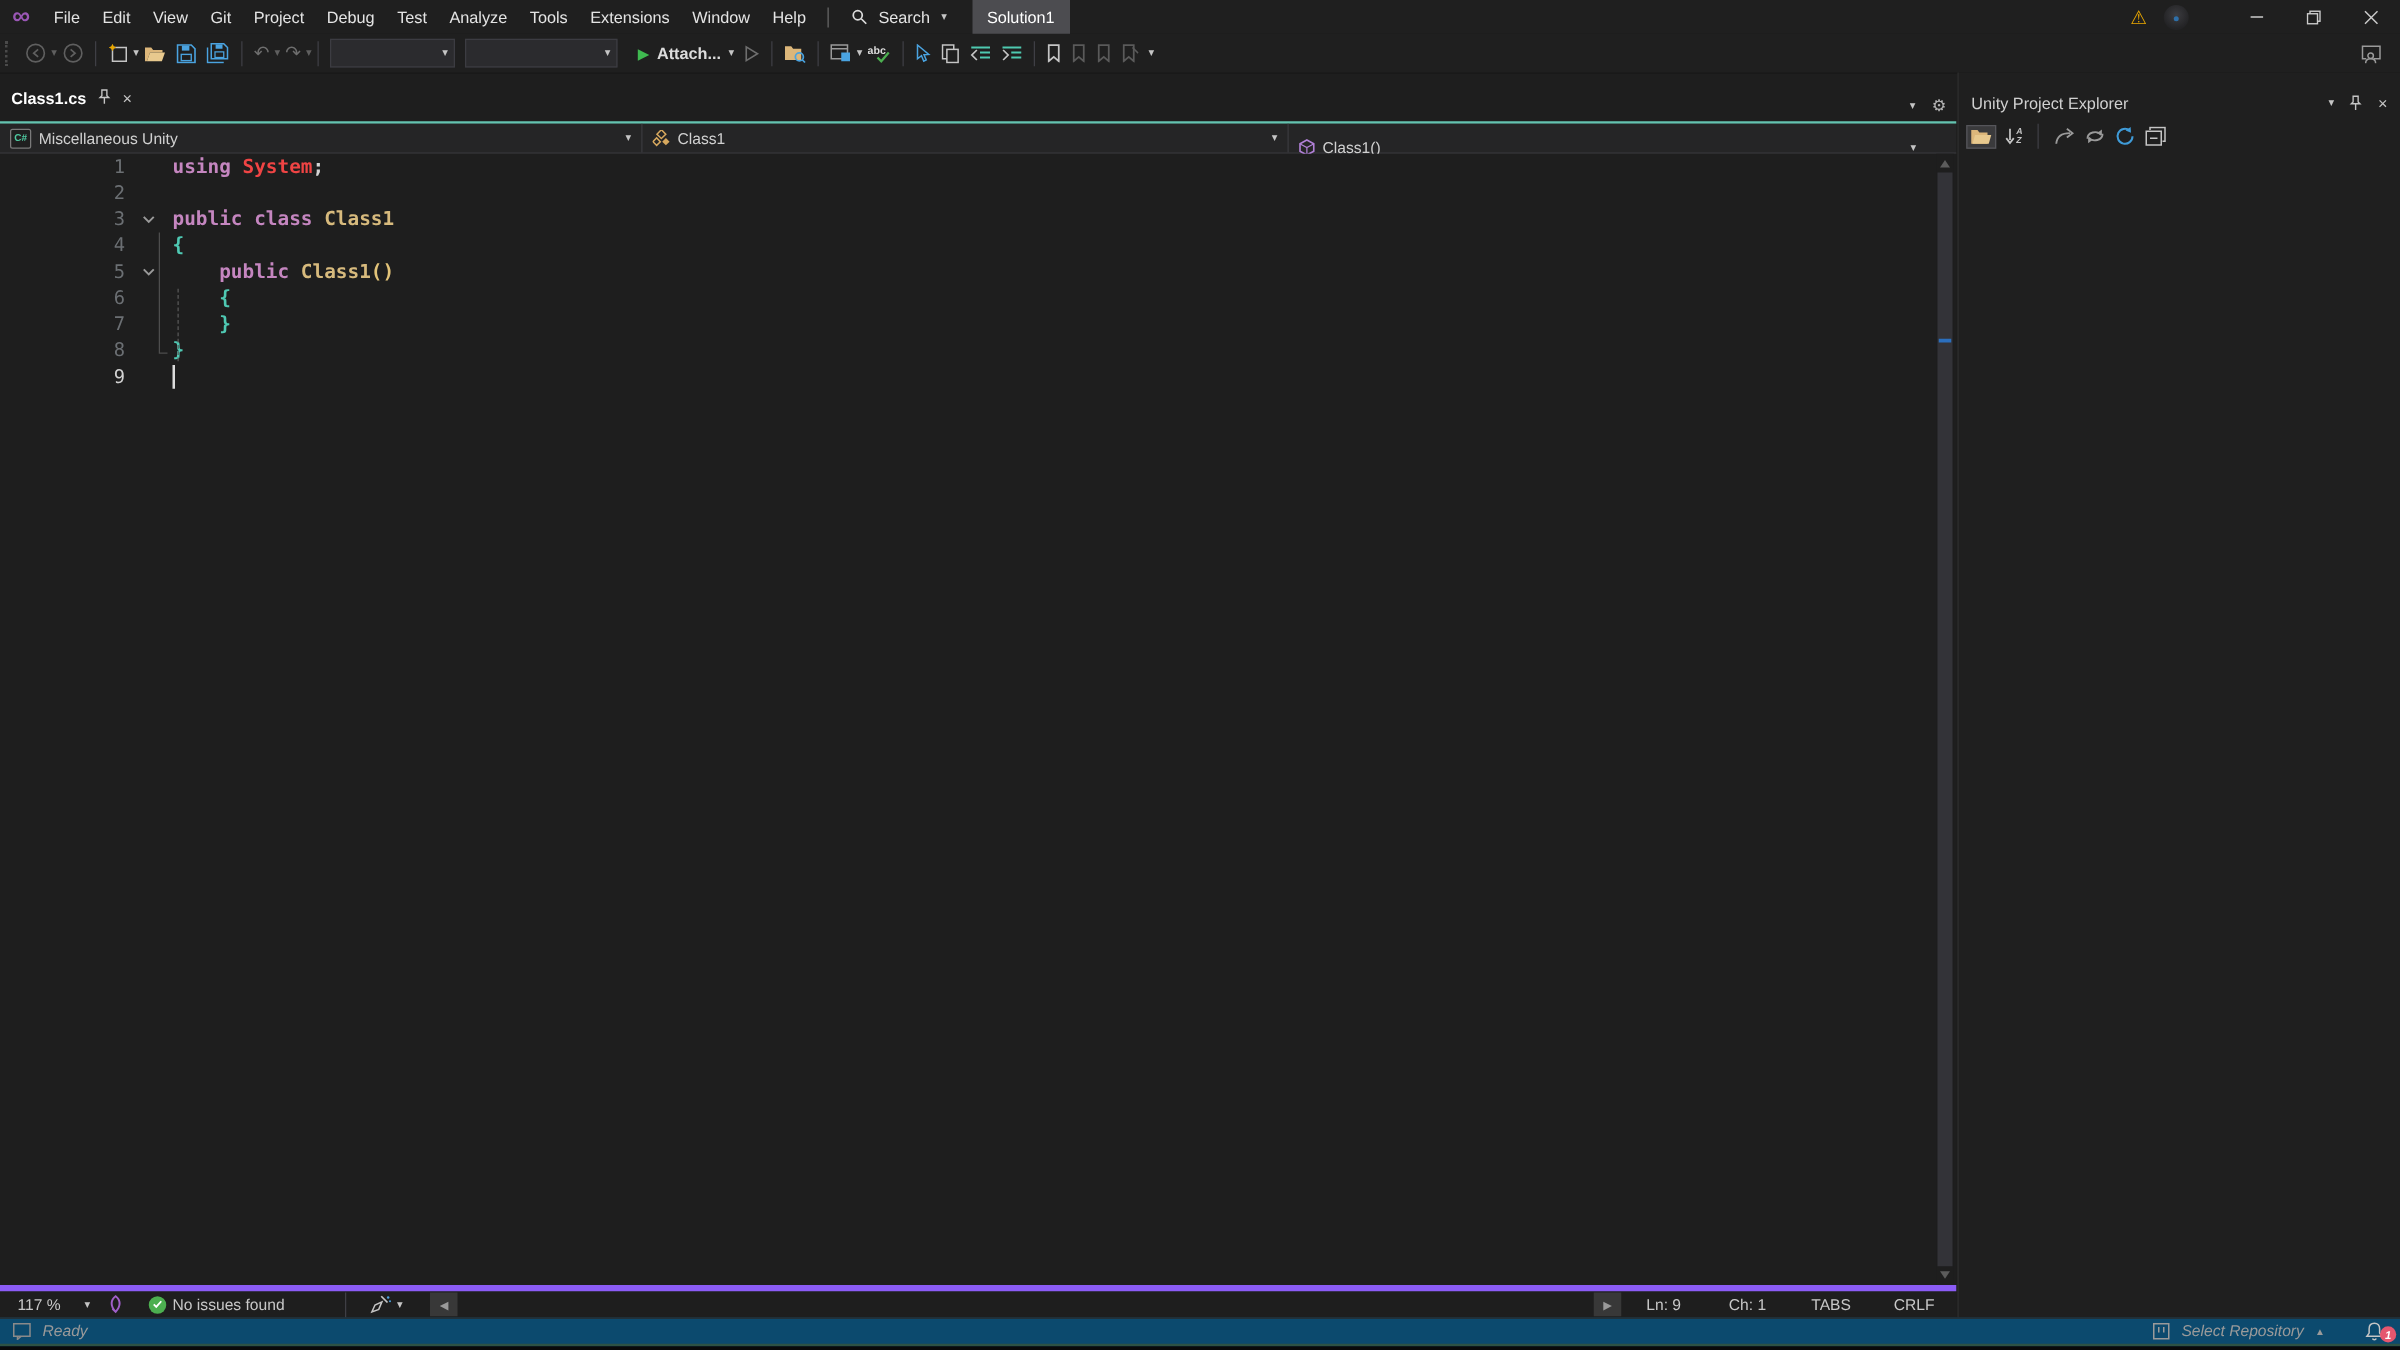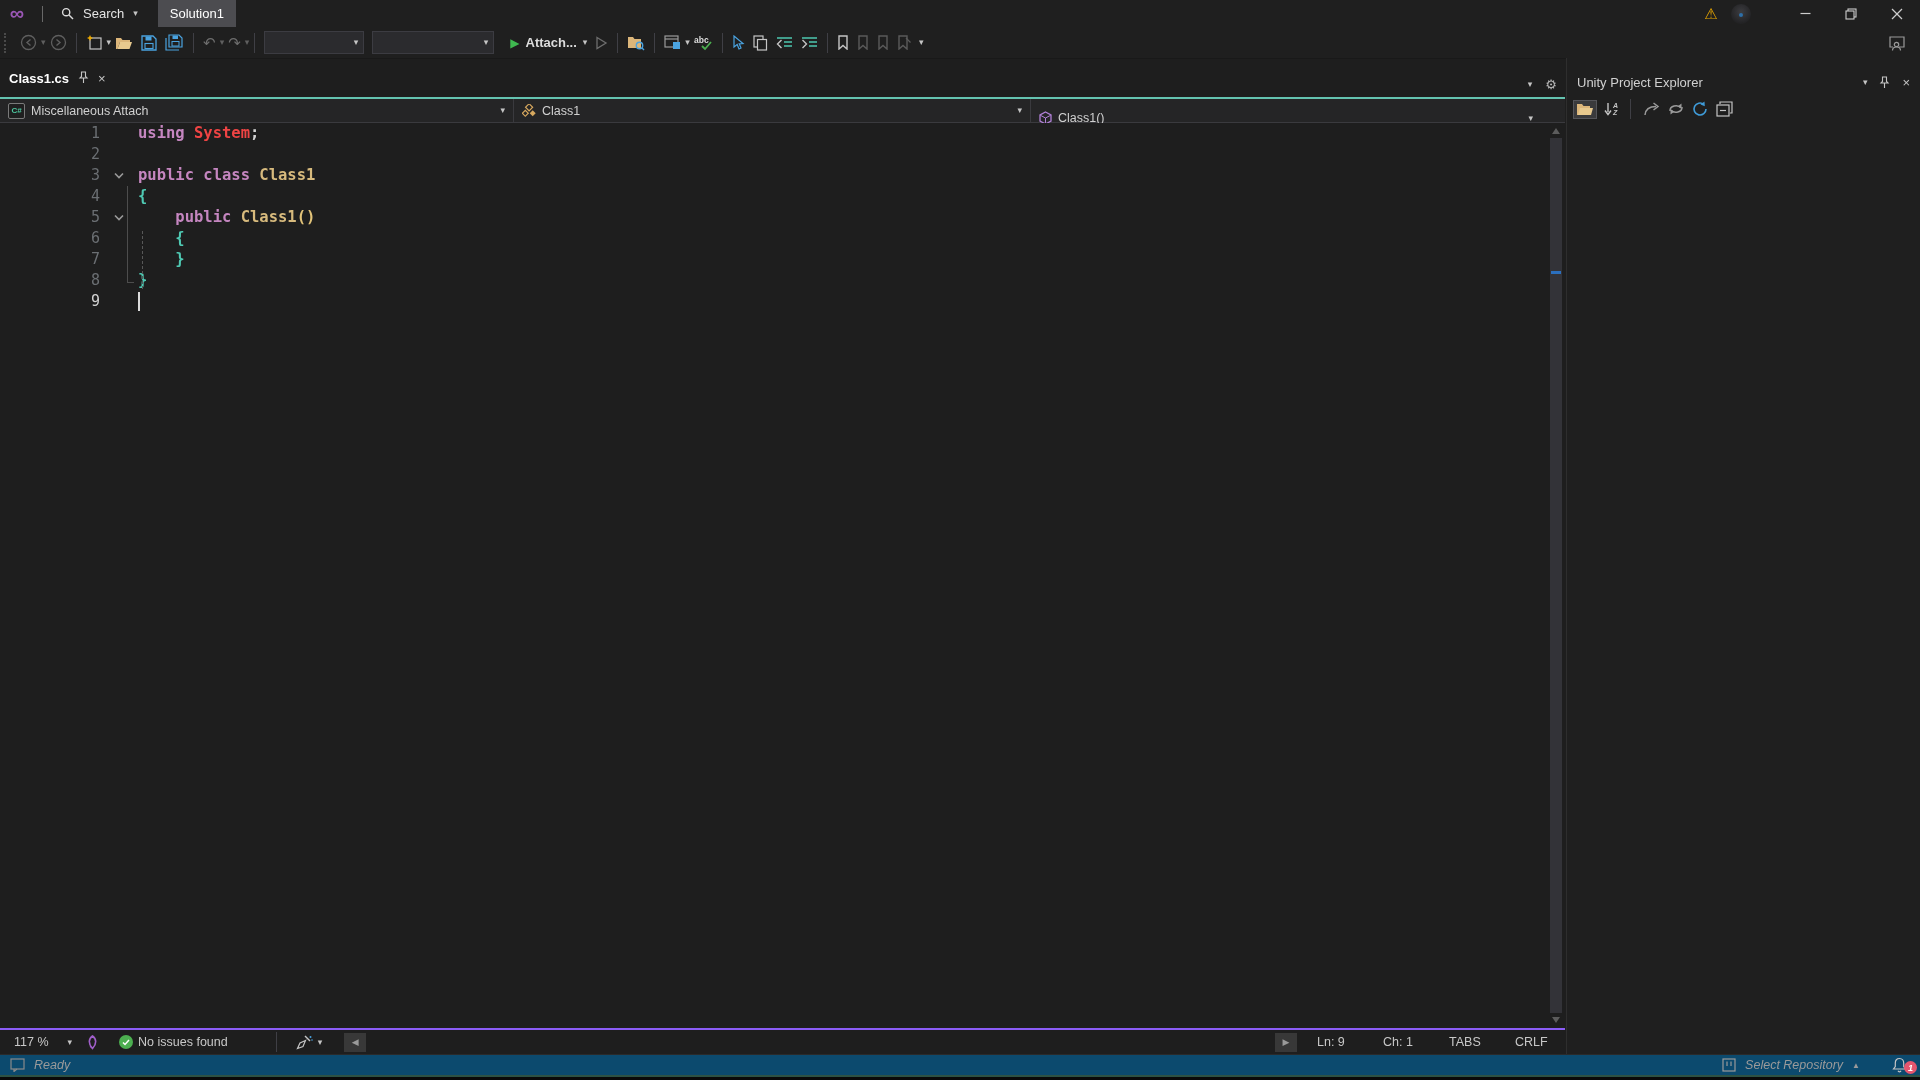--- a/index.html
+++ b/index.html
@@ -71,21 +71,21 @@
 
   
   .v-scroll{position:absolute;top:0;right:2px;width:14px;height:100%;background:#1e1e1e;}
   .v-thumb{position:absolute;left:1px;right:1px;top:15px;bottom:15px;background:#333338;}
   .sb-arrow{position:absolute;left:3px;width:0;height:0;border-left:4px solid transparent;border-right:4px solid transparent;}
   .sb-up{top:5px;border-bottom:6px solid #5c5c5c;}
   .sb-down{bottom:5px;border-top:6px solid #5c5c5c;}
   .sb-marker{position:absolute;left:2px;right:2px;top:148px;height:3px;background:#2b6fbe;}
 
   
-  .ed-status{position:absolute;top:1028px;left:0;width:1565px;height:26px;background:#1e1e1e;border-top:2px solid #8b5cf6;
+  .ed-status{position:absolute;top:1028px;left:0;width:1565px;height:26px;background:#1e1e1e;border-top:5px solid #8b5cf6;
              display:flex;align-items:center;font-size:12.5px;color:#c8c8c8;box-sizing:border-box;}
   .es-item{display:flex;align-items:center;gap:5px;margin-left:14px;}
   .check-circle{width:14px;height:14px;border-radius:50%;background:#4caf50;display:flex;align-items:center;justify-content:center;}
   .nav-box{width:22px;height:19px;background:#383838;display:flex;align-items:center;justify-content:center;color:#9a9a9a;font-size:9px;}
   .es-right{margin-left:auto;display:flex;align-items:center;gap:0;margin-right:10px;}
   .es-right .es-field{width:66px;text-align:left;}
 
   
   .app-status{position:absolute;top:1054px;left:0;width:100%;height:26px;background:#0c4a6e;border-top:1px solid #2a2a2a;box-sizing:border-box;font-style:italic;}
   .as-row{height:18px;display:flex;align-items:center;font-size:12.5px;color:#9a9a9a;padding:1px 10px 0 10px;}
@@ -105,20 +105,34 @@
   .sort-icon{display:flex;align-items:center;gap:1px;}
   .az{display:flex;flex-direction:column;font-size:7px;line-height:7px;color:#c5c5c5;font-weight:bold;}
 </style>
 </head>
 <body>
 
 <div id="app">
 
   <div class="menubar">
     <span class="vs-logo">∞</span>
+    <span style="display:flex;height:27px;">
+        <span class="menu-item">File</span>
+        <span class="menu-item">Edit</span>
+        <span class="menu-item">View</span>
+        <span class="menu-item">Git</span>
+        <span class="menu-item">Project</span>
+        <span class="menu-item">Debug</span>
+        <span class="menu-item">Test</span>
+        <span class="menu-item">Analyze</span>
+        <span class="menu-item">Tools</span>
+        <span class="menu-item">Extensions</span>
+        <span class="menu-item">Window</span>
+        <span class="menu-item">Help</span>
+      </span>
     <span class="menu-divider"></span>
     <span class="search-box">
       <svg width="13" height="13" viewBox="0 0 13 13">
         <circle cx="5.2" cy="5.2" r="3.6" fill="none" stroke="#dcdcdc" stroke-width="1.4"></circle>
         <line x1="8" y1="8" x2="12" y2="12" stroke="#dcdcdc" stroke-width="1.4"></line>
       </svg>
       <span>Search</span>
       <span class="caret9">▾</span>
     </span>
     <span class="solution-badge">Solution1</span>
@@ -310,21 +324,21 @@
     </span>
     <span class="tabstrip-right">
       <span class="caret9">▾</span>
       <span class="gear">⚙</span>
     </span>
   </div>
 
   <div class="navbar">
     <span class="nav-sec" style="width:514px;">
       <span class="csharp-chip">C#</span>
-      <span>Miscellaneous Attach</span>
+      <span>Miscellaneous Unity</span>
       <span class="caret9 nav-caret">▾</span>
     </span>
     <span class="nav-sec" style="width:517px;">
       <svg width="14" height="14" viewBox="0 0 14 14">
         <rect x="4.6" y="0.8" width="5" height="5" transform="rotate(45 7.1 3.3)" fill="none" stroke="#d7a85e" stroke-width="1.2"></rect>
         <rect x="1.2" y="7.2" width="4.2" height="4.2" transform="rotate(45 3.3 9.3)" fill="none" stroke="#d7a85e" stroke-width="1.2"></rect>
         <rect x="8.6" y="7.2" width="4.2" height="4.2" transform="rotate(45 10.7 9.3)" fill="#d7a85e"></rect>
       </svg>
       <span>Class1</span>
       <span class="caret9 nav-caret">▾</span>

